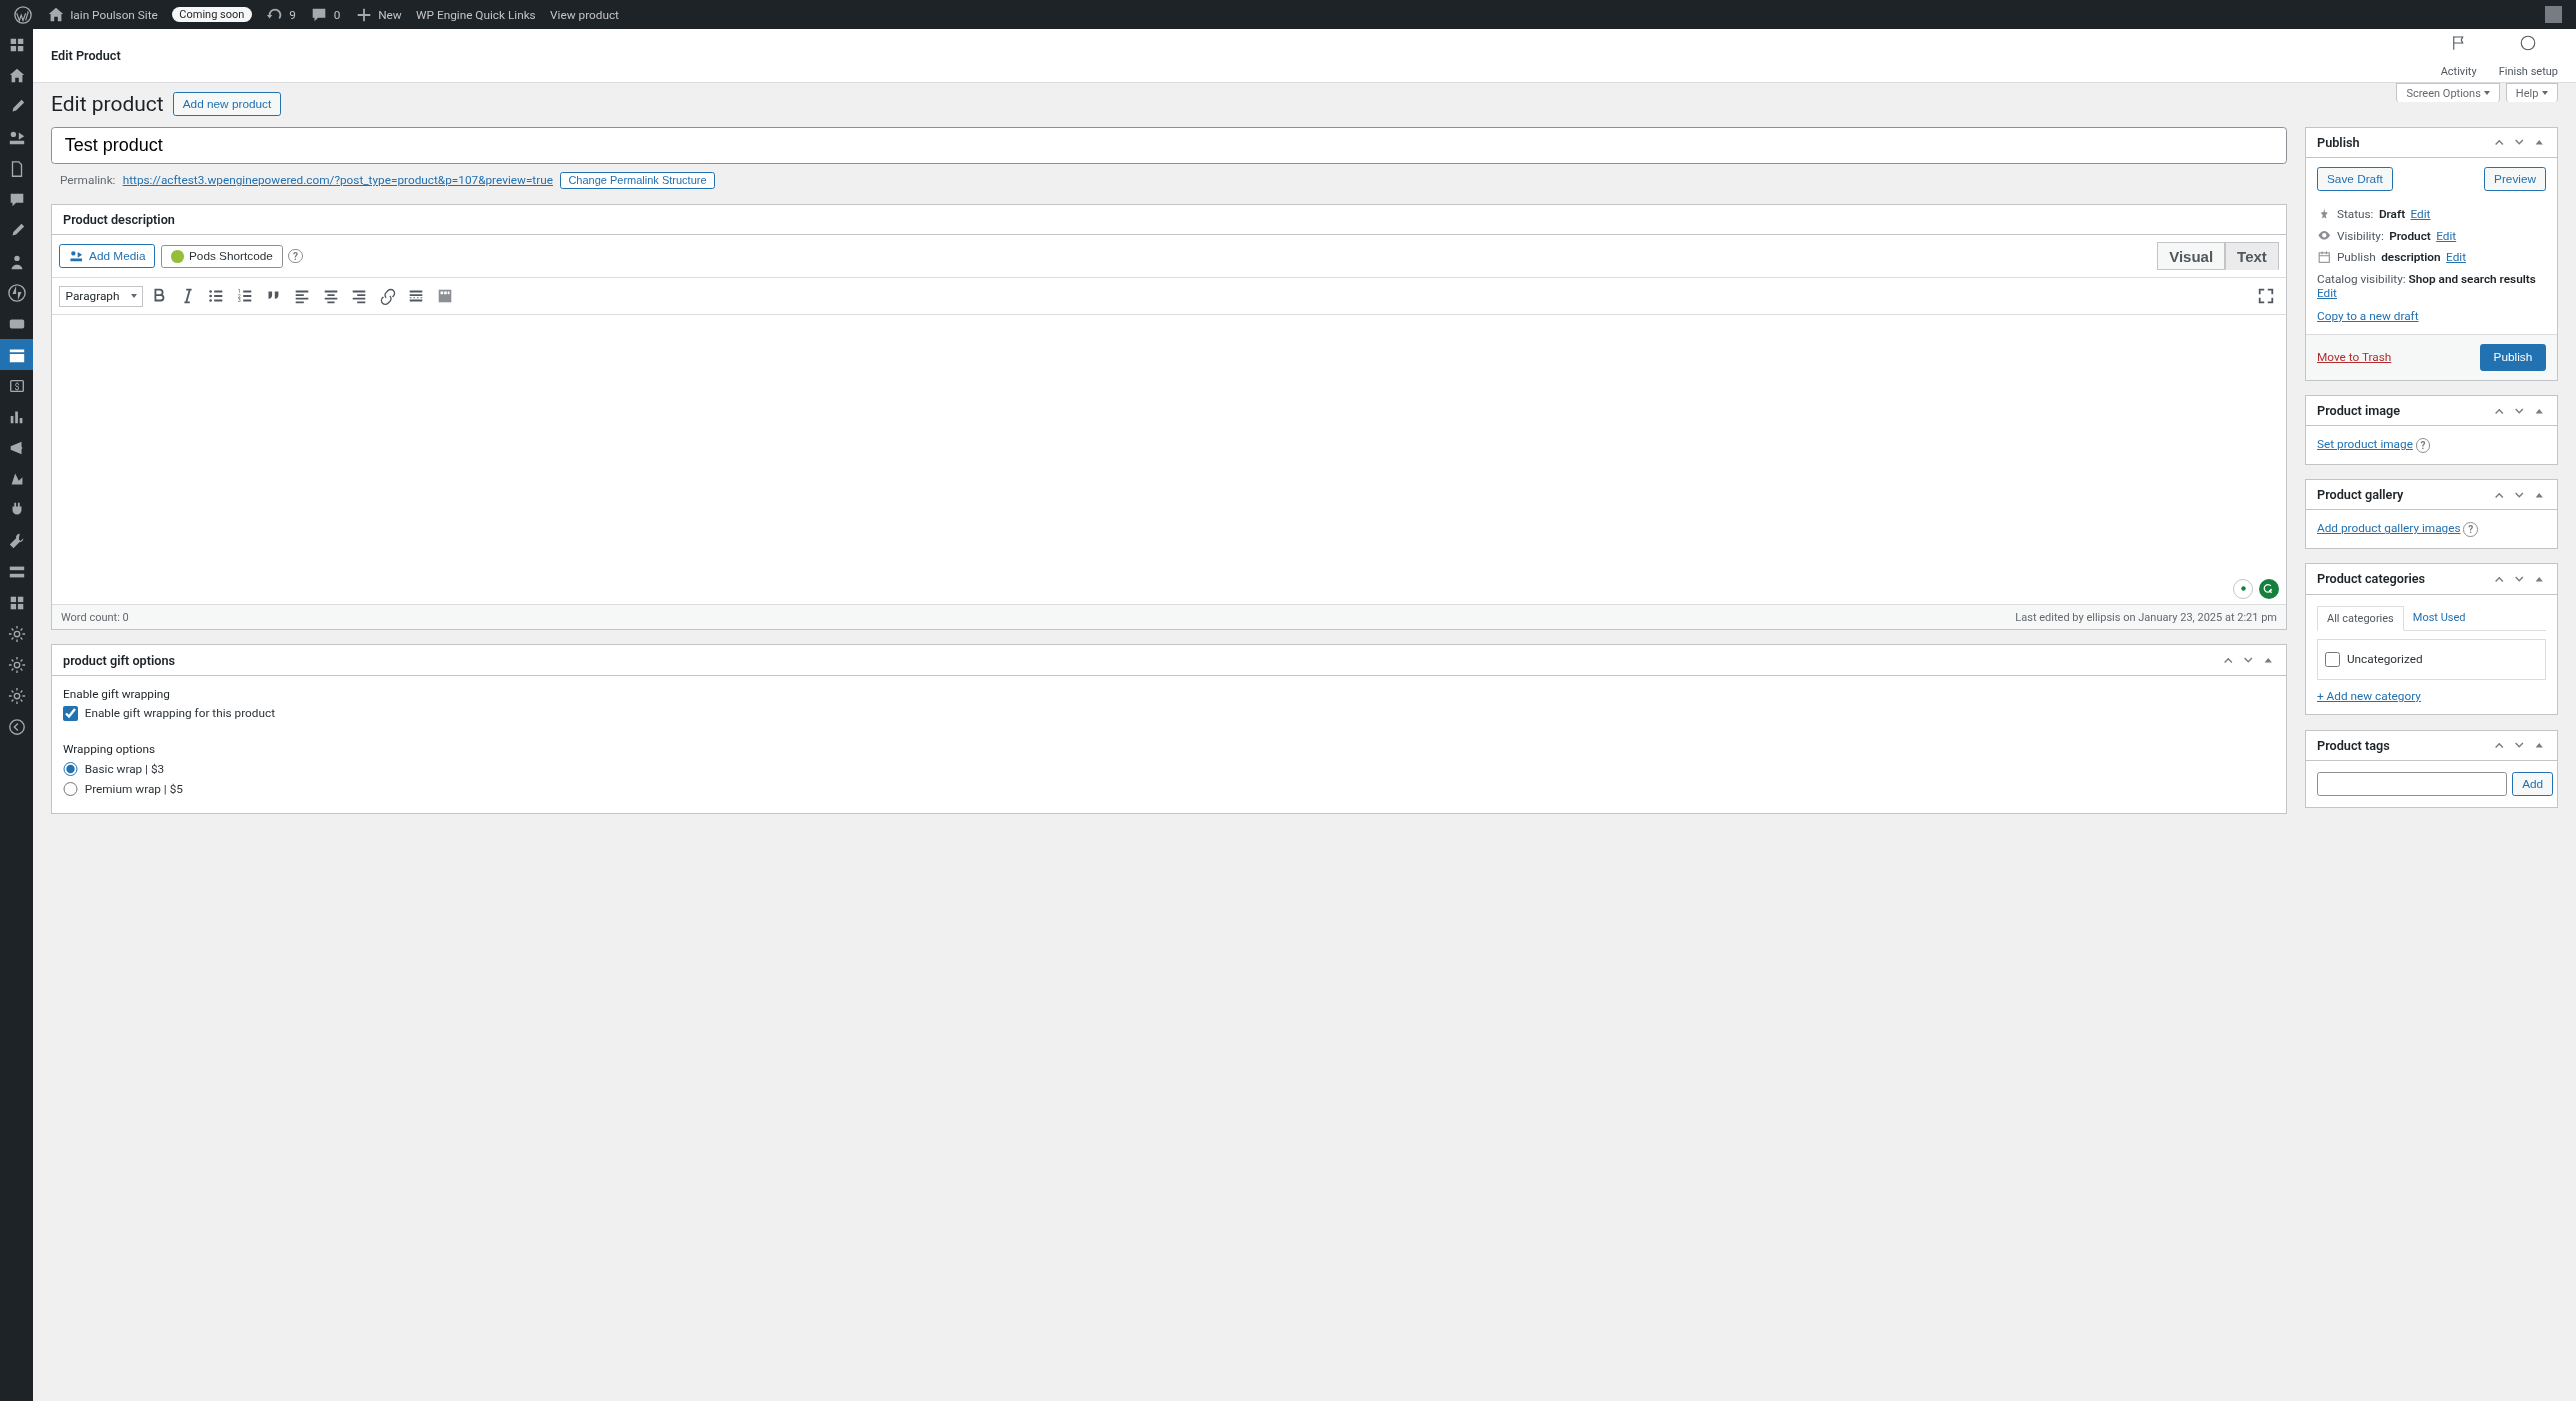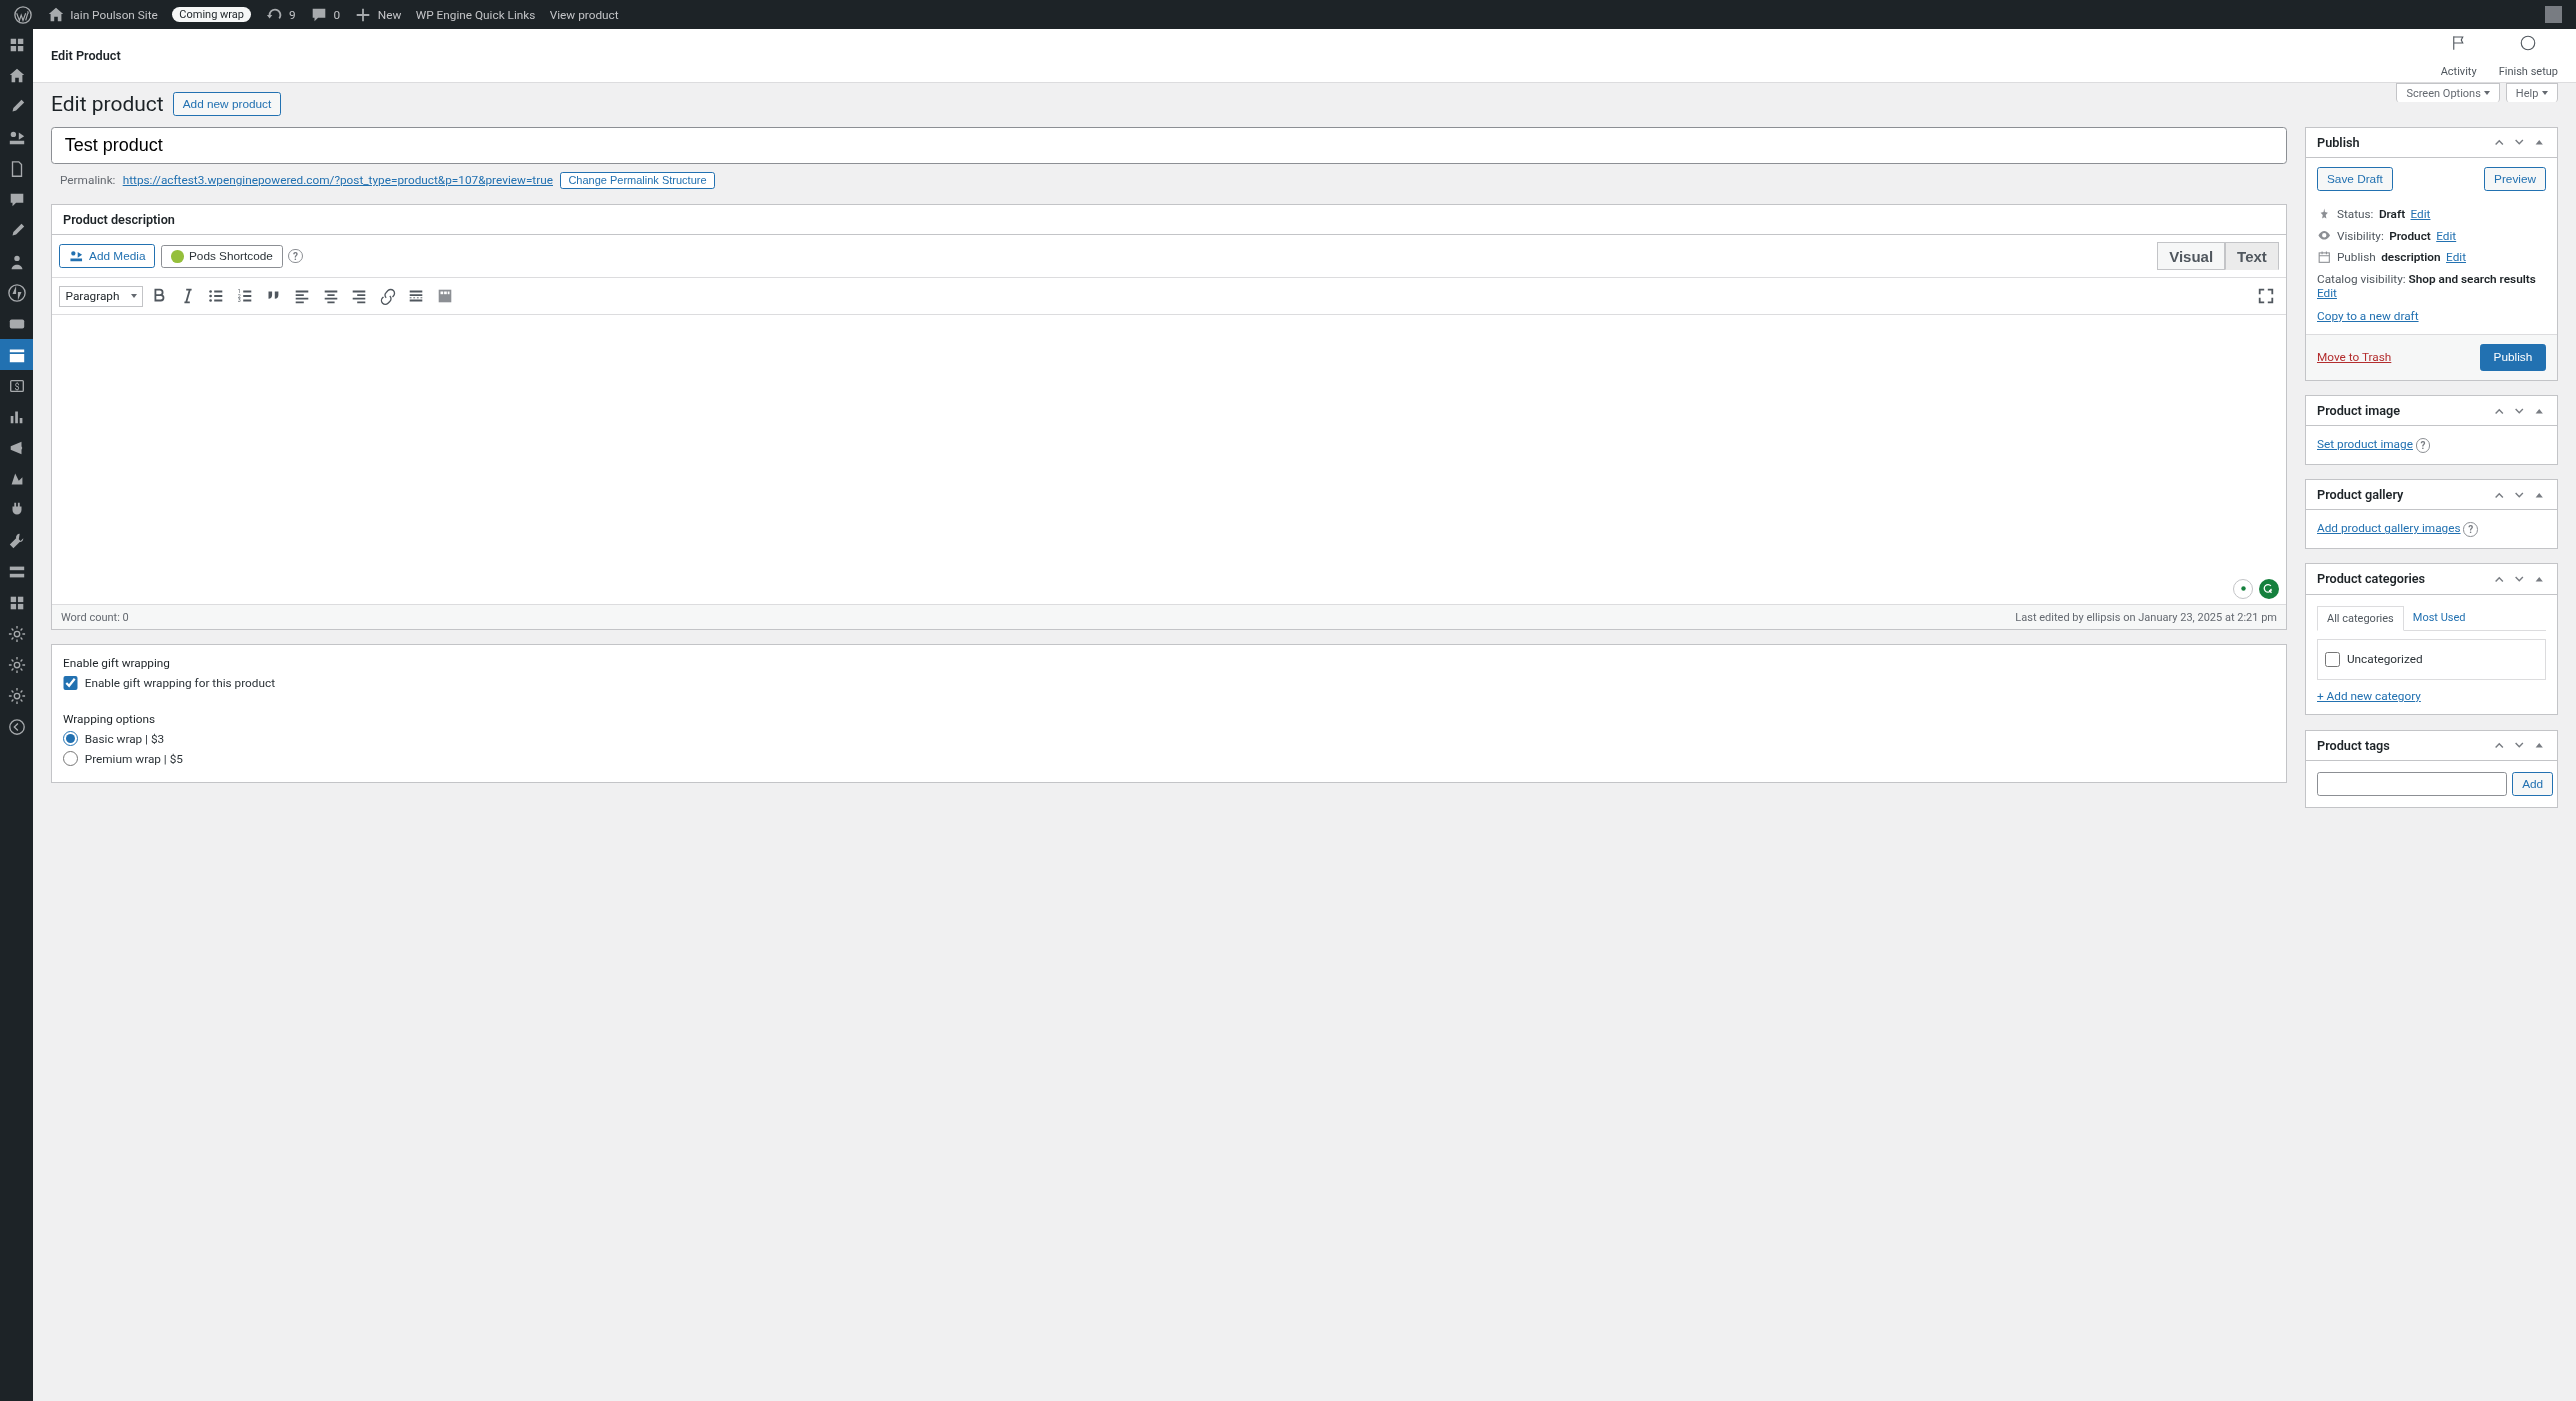--- a/index.html
+++ b/index.html
@@ -107,21 +107,21 @@
         <path d="M3 8l3 8 2-6 2 6 3-8M15 6a2 2 0 010 3l-2 7" fill="none" stroke="#a7aaad" stroke-width="1.3"></path>
       </svg>
     </div>
   <div class="adminbar-item">
       <svg viewBox="0 0 20 20">
         <path d="M10 2l8 7h-2v8h-4v-5H8v5H4v-8H2z"></path>
       </svg>
       <span>Iain Poulson Site</span>
     </div>
   <div class="adminbar-item">
-      <span class="badge-soon">Coming wrap</span>
+      <span class="badge-soon">Coming soon</span>
     </div>
   <div class="adminbar-item">
       <svg viewBox="0 0 20 20">
         <path d="M10 3a7 7 0 00-7 7H1l3 4 3-4H5a5 5 0 119 3l1.4 1.4A7 7 0 0010 3z"></path>
       </svg>
       <span>9</span>
     </div>
   <div class="adminbar-item">
       <svg viewBox="0 0 20 20">
         <path d="M3 3h14v10H9l-4 4v-4H3z"></path>
@@ -438,20 +438,34 @@
               </div>
             </div>
             <div class="editor-footer">
               <span>Word count: 0</span>
               <span class="right">Last edited by ellipsis on January 23, 2025 at 2:21 pm</span>
             </div>
           </div>
 
           
           <div class="postbox">
+            <div class="postbox-header">
+              <h2>product gift options</h2>
+              <div class="postbox-toggles">
+                <svg class="chev" viewBox="0 0 20 20">
+                    <path d="M5 13l5-5 5 5" fill="none" stroke="#787c82" stroke-width="2"></path>
+                  </svg>
+                <svg class="chev" viewBox="0 0 20 20">
+                    <path d="M5 7l5 5 5-5" fill="none" stroke="#787c82" stroke-width="2"></path>
+                  </svg>
+                <svg class="chev" viewBox="0 0 20 20">
+                    <path d="M5 13l5-6 5 6z"></path>
+                  </svg>
+              </div>
+            </div>
             <div class="postbox-body">
               <div class="field-label">Enable gift wrapping</div>
               <label class="check-row">
                 <input type="checkbox" checked="" style="">
                 <span>Enable gift wrapping for this product</span>
               </label>
               <div style="height:16.3px"></div>
               <div class="field-label">Wrapping options</div>
               <label class="radio-row">
                 <input type="radio" name="wrap" checked="" style="">

